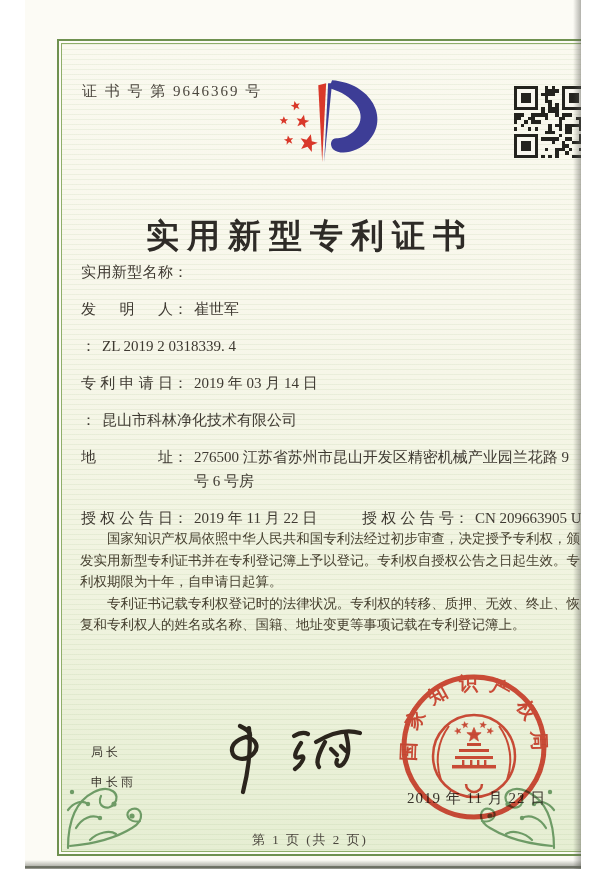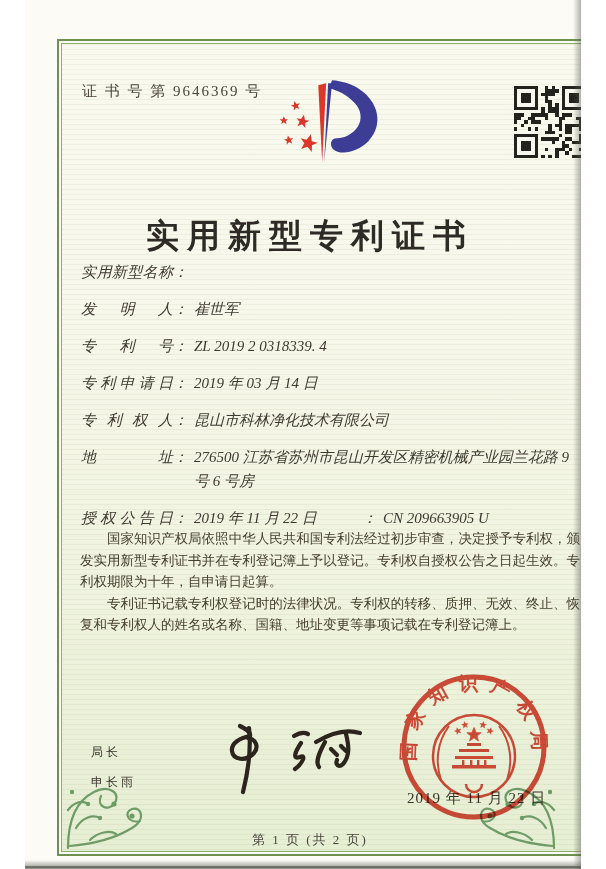--- a/index.html
+++ b/index.html
@@ -34,21 +34,21 @@
   .qr svg { width:100%; height:100%; shape-rendering:crispEdges; }
 
   .title {
     position:absolute; left:32px; right:18px; top:204px;
     text-align:center; font-size:33px; font-weight:600;
     letter-spacing:8px; color:#2e2b27;margin-top:10px;
   }
 
   .fields {
     position:absolute; left:56px; top:260px; width:502px;
-    font-size:15px; color:#3e3931; line-height:24px;font-style:italic;
+    font-size:15px; color:#3e3931; line-height:24px;
   }
   .frow { display:flex; margin-bottom:13px; }
   .flabel {
     flex:0 0 92px; display:inline-block; width:92px;
     text-align:justify; text-align-last:justify;
   }
   .fcolon { flex:0 0 auto; padding-right:6px; }
   .fvalue { flex:1 1 auto; }
   .frow-double .fvalue-fixed { flex:0 0 168px; }
 
@@ -304,43 +304,42 @@
     <div class="frow">
       <span class="flabel">实用新型名称</span>
         <span class="fcolon">：</span>
     </div>
     <div class="frow">
       <span class="flabel">发明人</span>
         <span class="fcolon">：</span>
         <span class="fvalue">崔世军</span>
     </div>
     <div class="frow">
-      <span class="flabel">专利号</span>
         <span class="fcolon">：</span>
         <span class="fvalue">ZL 2019 2 0318339. 4</span>
     </div>
     <div class="frow">
       <span class="flabel">专利申请日</span>
         <span class="fcolon">：</span>
         <span class="fvalue">2019 年 03 月 14 日</span>
     </div>
     <div class="frow">
-      <span class="flabel">专利权人</span>
         <span class="fcolon">：</span>
         <span class="fvalue">昆山市科林净化技术有限公司</span>
     </div>
     <div class="frow">
       <span class="flabel">地址</span>
         <span class="fcolon">：</span>
         <span class="fvalue">276500 江苏省苏州市昆山开发区精密机械产业园兰花路 9 号 6 号房</span>
     </div>
     <div class="frow frow-double">
       <span class="flabel">授权公告日</span>
         <span class="fcolon">：</span>
         <span class="fvalue fvalue-fixed">2019 年 11 月 22 日</span>
+      <span class="flabel">授权公告号</span>
         <span class="fcolon">：</span>
         <span class="fvalue">CN 209663905 U</span>
     </div>
   </div>
 
   <div class="paras">
     <p>国家知识产权局依照中华人民共和国专利法经过初步审查，决定授予专利权，颁发实用新型专利证书并在专利登记簿上予以登记。专利权自授权公告之日起生效。专利权期限为十年，自申请日起算。</p>
     <p>专利证书记载专利权登记时的法律状况。专利权的转移、质押、无效、终止、恢复和专利权人的姓名或名称、国籍、地址变更等事项记载在专利登记簿上。</p>
   </div>
 

